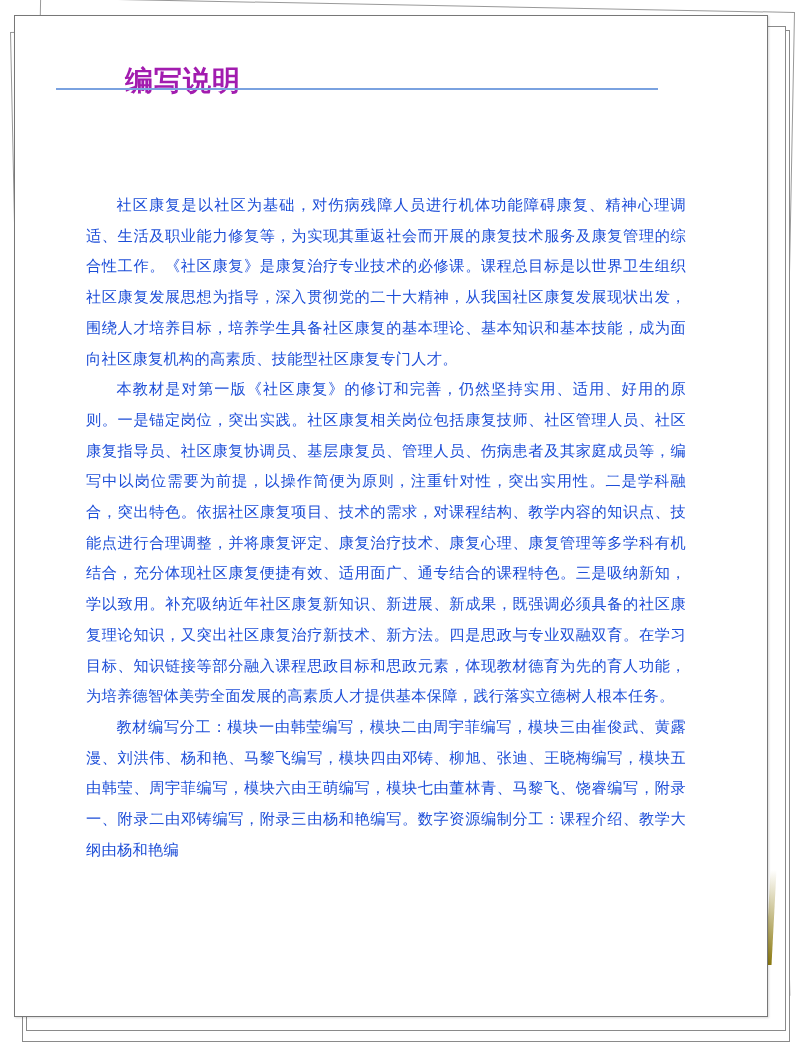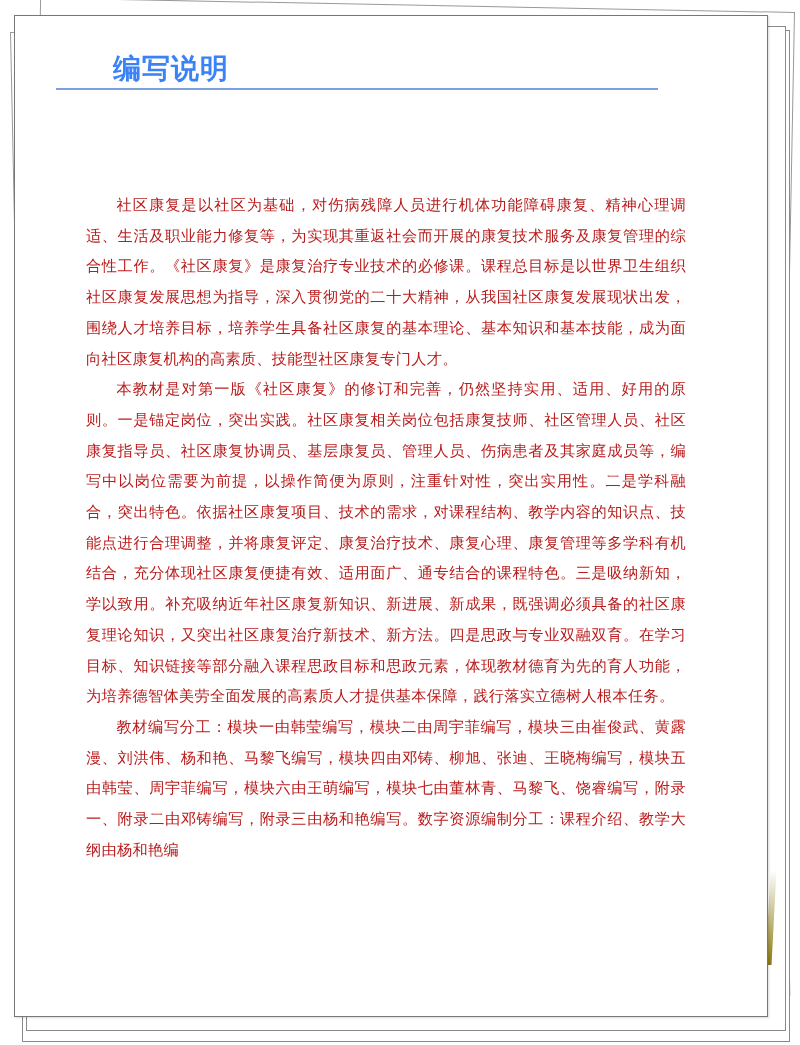--- a/index.html
+++ b/index.html
@@ -63,44 +63,44 @@
     box-sizing: border-box;
     box-shadow: 1px 1px 2px rgba(0,0,0,0.15);
   }
   .title {
     position: absolute;
     left: 98px;
     top: 34px;
     font-family: "DejaVu Sans", "Liberation Sans", sans-serif;
     font-weight: bold;
     font-size: 28px;
-    color: #3b82f6;
+    color: #a21caf;
     letter-spacing: 1px;
-    margin: 0;
+    margin: 12px;
   }
   .title-rule {
     position: absolute;
     left: 41px;
     top: 72px;
     width: 602px;
     height: 2px;
     background: #7aa2e0;
   }
   .body-text {
     position: absolute;
     left: 86px;
     top: 190px;
     width: 600px;
   }
   .body-text p {
     margin: 0;
     font-family: "DejaVu Serif", "Liberation Serif", serif;
     font-size: 15.2px;
     line-height: 30.7px;
-    color: #b91c1c;
+    color: #1d4ed8;
     text-indent: 2em;
     text-align: justify;
     letter-spacing: 0.3px;
   }
 </style>
 </head>
 <body>
 
 <div class="sheet tilt-left"></div>
 <div class="sheet tilt-right"></div>

